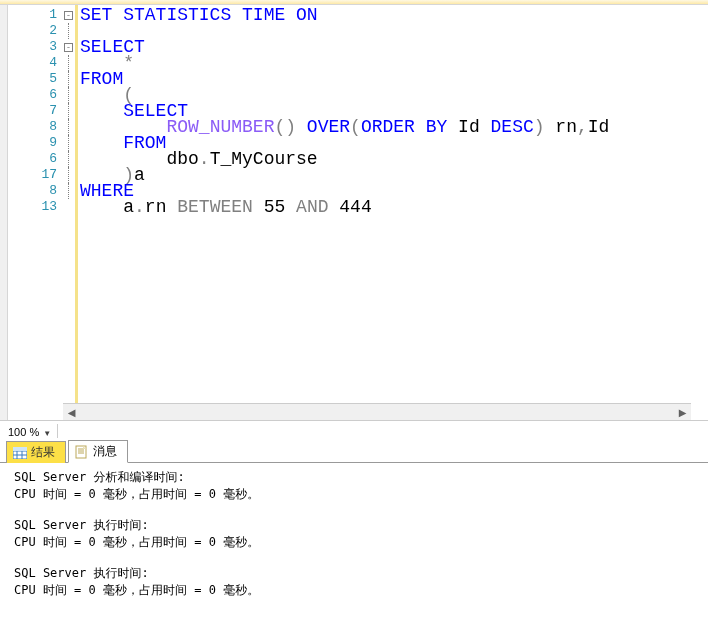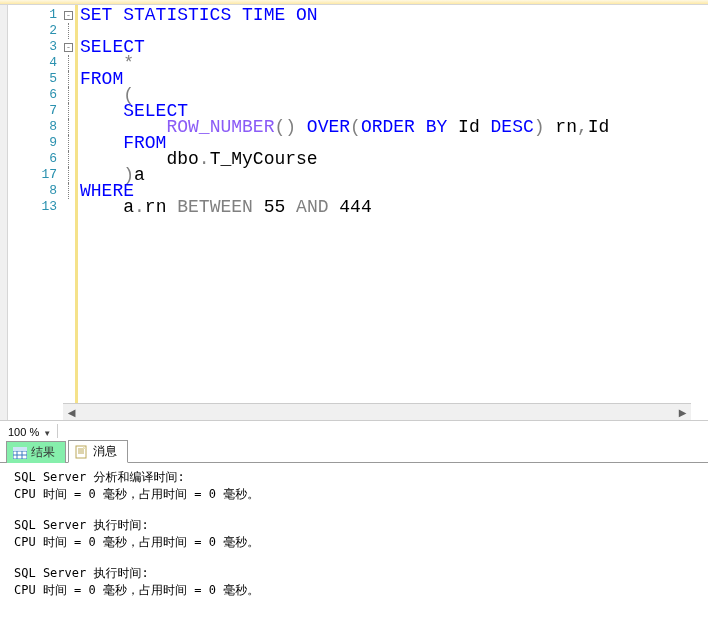--- a/index.html
+++ b/index.html
@@ -18,21 +18,21 @@
     .func { color: #8b5cf6; }
     .op { color: #808080; }
     .scrollbar-h { position: absolute; bottom: 0; left: 63px; right: 17px; height: 17px; background: #f0f0f0; border-top: 1px solid #ccc; display: flex; }
     .scroll-arrow { width: 17px; height: 16px; background: #f0f0f0; display: flex; align-items: center; justify-content: center; font-size: 10px; color: #606060; }
     .scroll-track { flex: 1; background: #f0f0f0; }
     .zoom-bar { display: flex; align-items: flex-end; gap: 4px; padding: 2px 8px; height: 20px; border-top: 1px solid #ccc; background: #fff; font-family: "Segoe UI", sans-serif; font-size: 11px; }
     .zoom-sep { width: 1px; height: 14px; background: #ccc; margin: 0 2px; }
     .dd-arrow { font-size: 8px; color: #404040; }
     .tabs-bar { display: flex; align-items: flex-end; height: 23px; border-bottom: 1px solid #999; background: #fff; padding-left: 6px; gap: 2px; }
     .tab { display: flex; align-items: center; gap: 4px; padding: 2px 10px 2px 6px; border: 1px solid #999; border-bottom: none; background: #fff; font-size: 12px; cursor: pointer; position: relative; top: 1px; }
-    .tab.inactive { background: #86efac; color: #333; }
+    .tab.inactive { background: #fde047; color: #333; }
     .tab.active { background: #fff; border-bottom: 1px solid #fff; justify-content: flex-end; }
     .icon-grid { width: 14px; height: 12px; display: inline-block; }
     .icon-grid svg { display: block; }
     .icon-page { width: 14px; height: 14px; display: inline-block; }
     .messages-pane { padding: 6px 14px; font-family: "SimSun", monospace; font-size: 12px; line-height: 17px; background: #fff; }
     .msg-block { margin-bottom: 14px; }
   </style>
 </head>
 <body>
 

